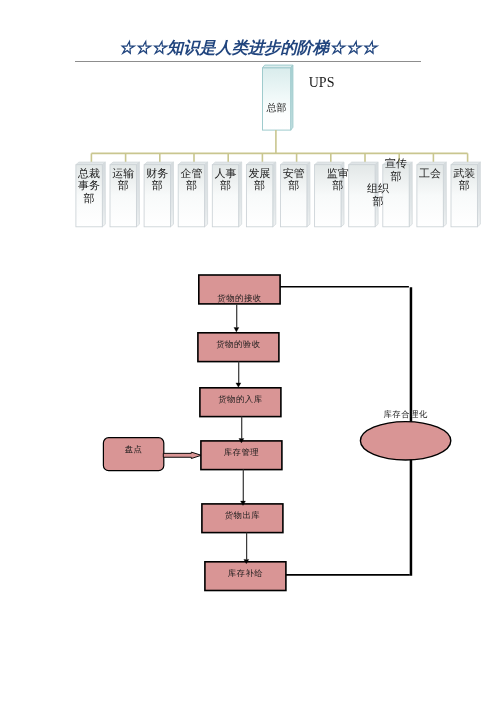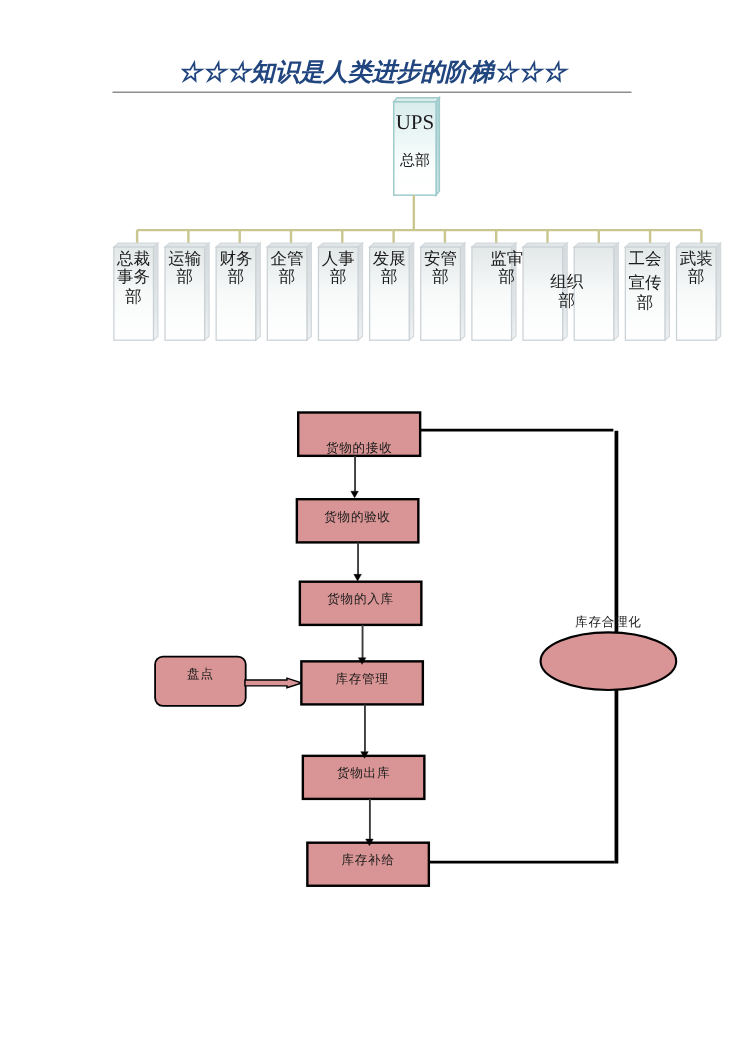--- a/index.html
+++ b/index.html
@@ -120,24 +120,24 @@
   <div id="org-labels">
       <div class="lbl orglbl" style="left: 75.9px; top: 166.7px; width: 26.4px;">总裁事务部</div>
       <div class="lbl orglbl" style="left: 110px; top: 166.7px; width: 26.4px;">运输部</div>
       <div class="lbl orglbl" style="left: 144.1px; top: 166.7px; width: 26.4px; text-align: center;">财务部</div>
       <div class="lbl orglbl" style="left: 178.2px; top: 166.7px; width: 26.4px;">企管部</div>
       <div class="lbl orglbl" style="left: 212.3px; top: 166.7px; width: 26.4px;">人事部</div>
       <div class="lbl orglbl" style="left: 246.4px; top: 166.7px; width: 26.4px;">发展部</div>
       <div class="lbl orglbl" style="left: 280.5px; top: 166.7px; width: 26.4px;">安管部</div>
       <div class="lbl orglbl" style="left: 314.6px; top: 166.7px; width: 26.4px; padding-left: 10px;">监审部</div>
       <div class="lbl orglbl" style="left: 348.7px; top: 182px; width: 26.4px; padding-left: 16px;">组织部</div>
-      <div class="lbl orglbl" style="left: 382.8px; top: 183px; width: 26.4px; padding-left: 34px;">宣传部</div>
+      <div class="lbl orglbl" style="left: 382.8px; top: 157px; width: 26.4px;">宣传部</div>
       <div class="lbl orglbl" style="left: 416.9px; top: 166.7px; width: 26.4px;">工会</div>
       <div class="lbl orglbl" style="left: 451px; top: 166.7px; width: 26.4px;">武装部</div>
-      <div class="lbl upslbl upsline1" style="left: 262.5px; top: 76.1px; width: 28.2px;">UPS</div>
+      <div class="lbl upslbl upsline1" style="left: 262.5px; top: 76.1px; width: 28.2px; padding-left: 45px;">UPS</div>
       <div class="lbl upslbl" style="left: 262.5px; top: 100.9px; width: 28.2px;">总部</div>
     </div>
 
   <svg class="layer" id="flow-svg" viewBox="0 0 496 702">
     <g id="flow-shapes">
         <path d="M279.40000000000003 286.75 L408.9 286.75" fill="none" stroke="#000000" stroke-width="1.7"></path>
         <path d="M410.95 287.2 L410.95 575.7" fill="none" stroke="#000000" stroke-width="2.5"></path>
         <path d="M285.2 574.8 L409.8 574.8" fill="none" stroke="#000000" stroke-width="1.8"></path>
         <ellipse cx="405.6" cy="440.8" rx="45.2" ry="19.2" fill="#D99595" stroke="#000000" stroke-width="1.4"></ellipse>
         <rect x="103.4" y="437.7" width="60.4" height="32.9" rx="5.2" ry="5.2" fill="#D99595" stroke="#000000" stroke-width="1.2"></rect>

